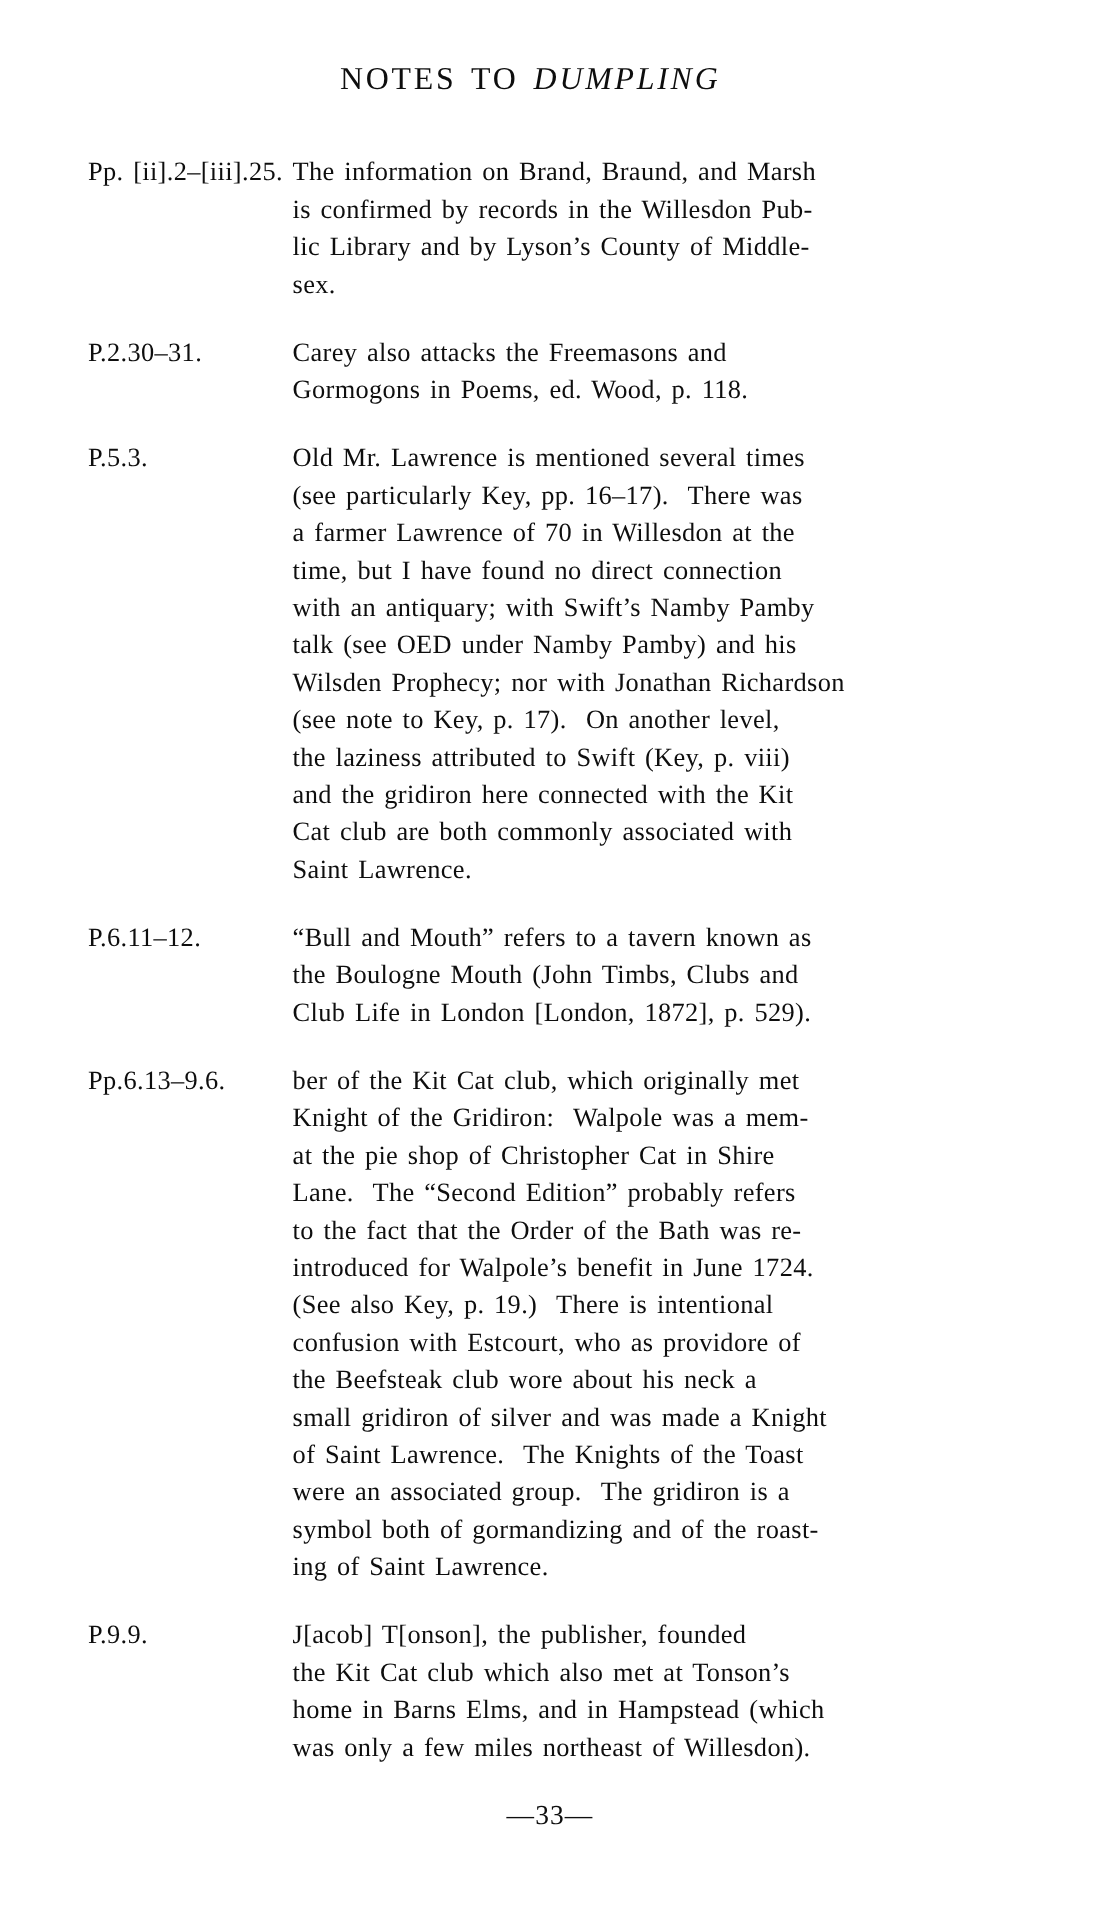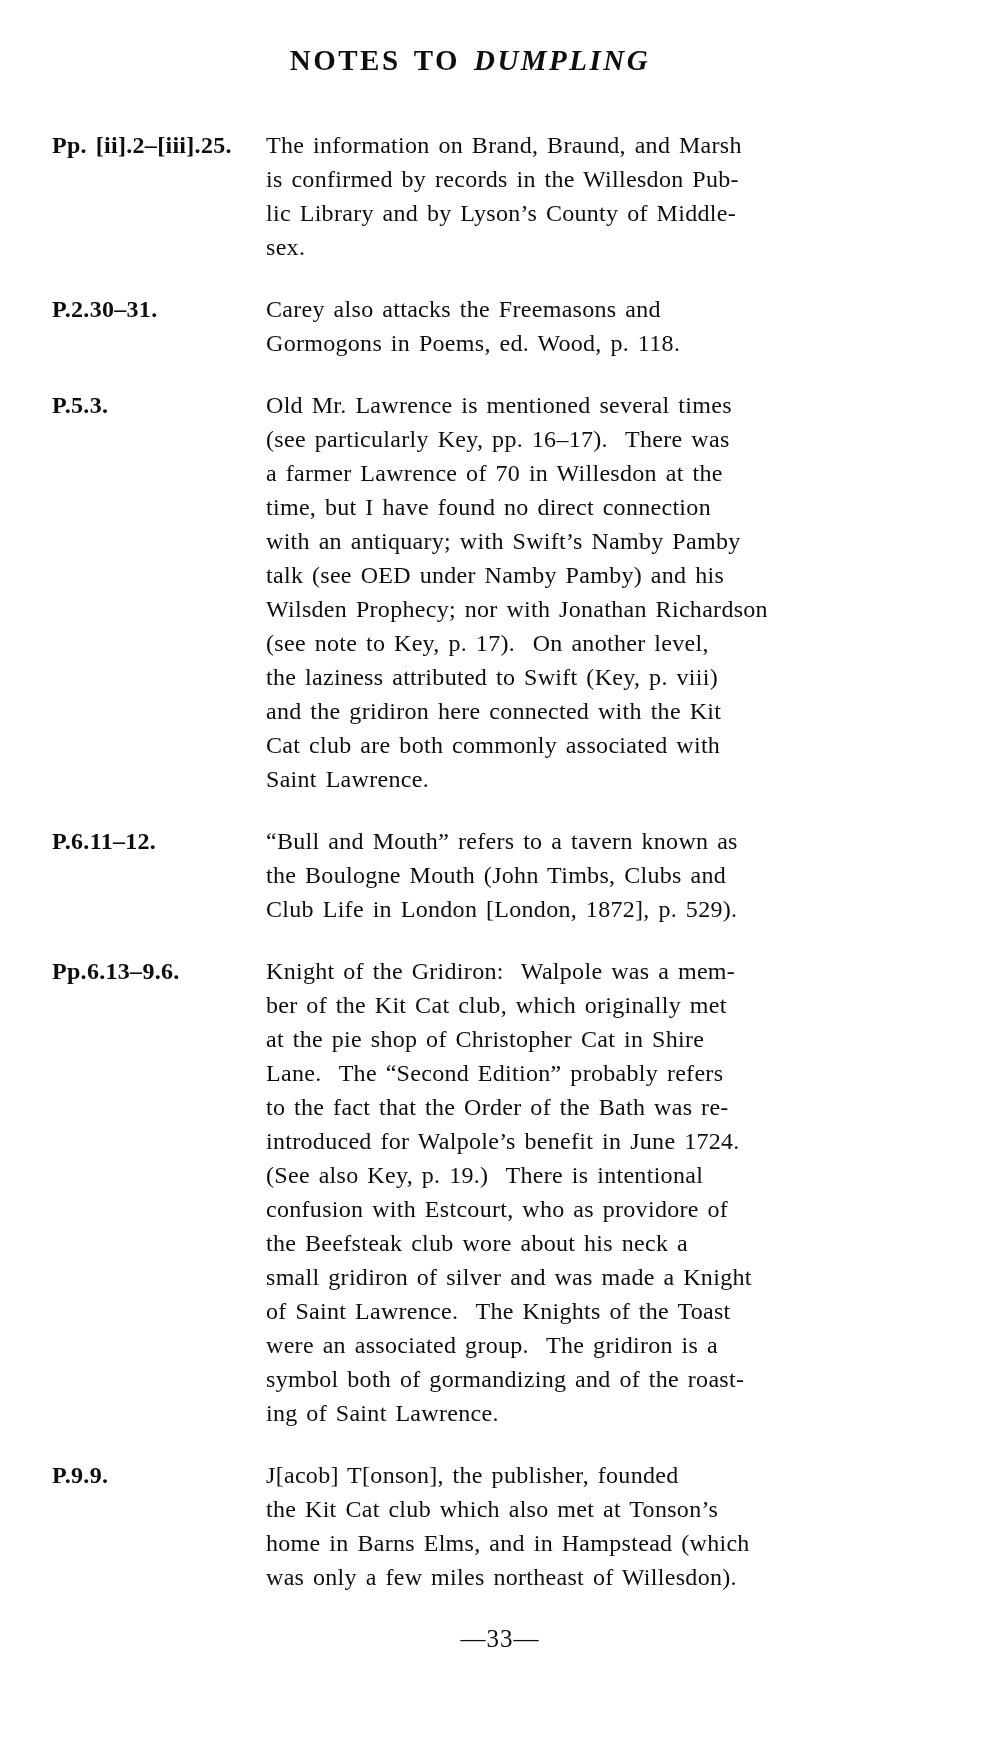--- a/index.html
+++ b/index.html
@@ -13,26 +13,26 @@
     position: relative;
     font-family: "Liberation Serif", serif;
     color: #0e0e0e;
     overflow: hidden;
   }
   .page {
     width: 1000px;
     height: 1745px;
   }
   .title {
-    margin: 0;
+    margin: 12px;
     padding-top: 42px;
     width: 940px;
     text-align: center;
     font-size: 29px;
-    font-weight: bold;
+    font-weight: normal;
     letter-spacing: 2.5px;
     line-height: 36px;
     word-spacing: 4px;
   }
   .title .it {
     font-style: italic;
   }
   .entries {
     margin-top: 50px;
   }
@@ -40,24 +40,23 @@
     display: flex;
     margin-bottom: 28px;
     font-size: 24px;
     line-height: 34px;
     letter-spacing: 0.3px;
     word-spacing: 2.5px;
   }
   .entry-label {
     flex: none;
     width: 266px;
-    padding-left: 52px;
+    padding-left: 80px;
     box-sizing: border-box;
     white-space: pre;
-    font-weight: bold;
   }
   .entry-body {
     flex: 1;
   }
   .line {
     white-space: pre;
   }
   .it {
   }
   .page-number {
@@ -113,22 +112,22 @@
         <div class="entry-label">P.6.11–12.</div>
         <div class="entry-body">
           <div class="line"><span>“Bull and Mouth” refers to a tavern known as</span></div>
           <div class="line"><span>the Boulogne Mouth (John Timbs, </span><span class="it">Clubs and</span></div>
           <div class="line"><span class="it">Club Life in London</span><span> [London, 1872], p. 529).</span></div>
         </div>
       </div>
       <div class="entry">
         <div class="entry-label">Pp.6.13–9.6.</div>
         <div class="entry-body">
+          <div class="line"><span>ber of the Kit Cat club, which originally met</span></div>
           <div class="line"><span>Knight of the Gridiron:  Walpole was a mem-</span></div>
-          <div class="line"><span>ber of the Kit Cat club, which originally met</span></div>
           <div class="line"><span>at the pie shop of Christopher Cat in Shire</span></div>
           <div class="line"><span>Lane.  The “Second Edition” probably refers</span></div>
           <div class="line"><span>to the fact that the Order of the Bath was re-</span></div>
           <div class="line"><span>introduced for Walpole’s benefit in June 1724.</span></div>
           <div class="line"><span>(See also </span><span class="it">Key,</span><span> p. 19.)  There is intentional</span></div>
           <div class="line"><span>confusion with Estcourt, who as providore of</span></div>
           <div class="line"><span>the Beefsteak club wore about his neck a</span></div>
           <div class="line"><span>small gridiron of silver and was made a Knight</span></div>
           <div class="line"><span>of Saint Lawrence.  The Knights of the Toast</span></div>
           <div class="line"><span>were an associated group.  The gridiron is a</span></div>

